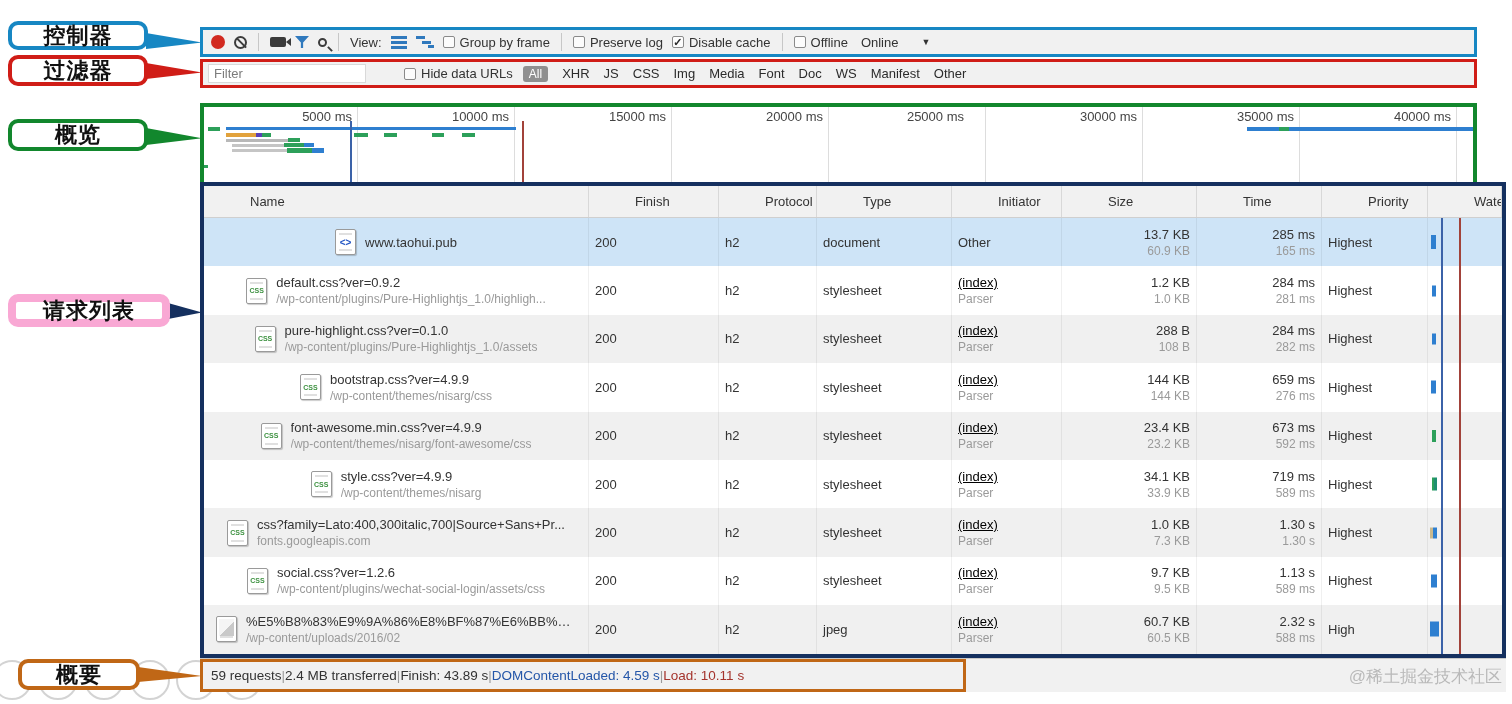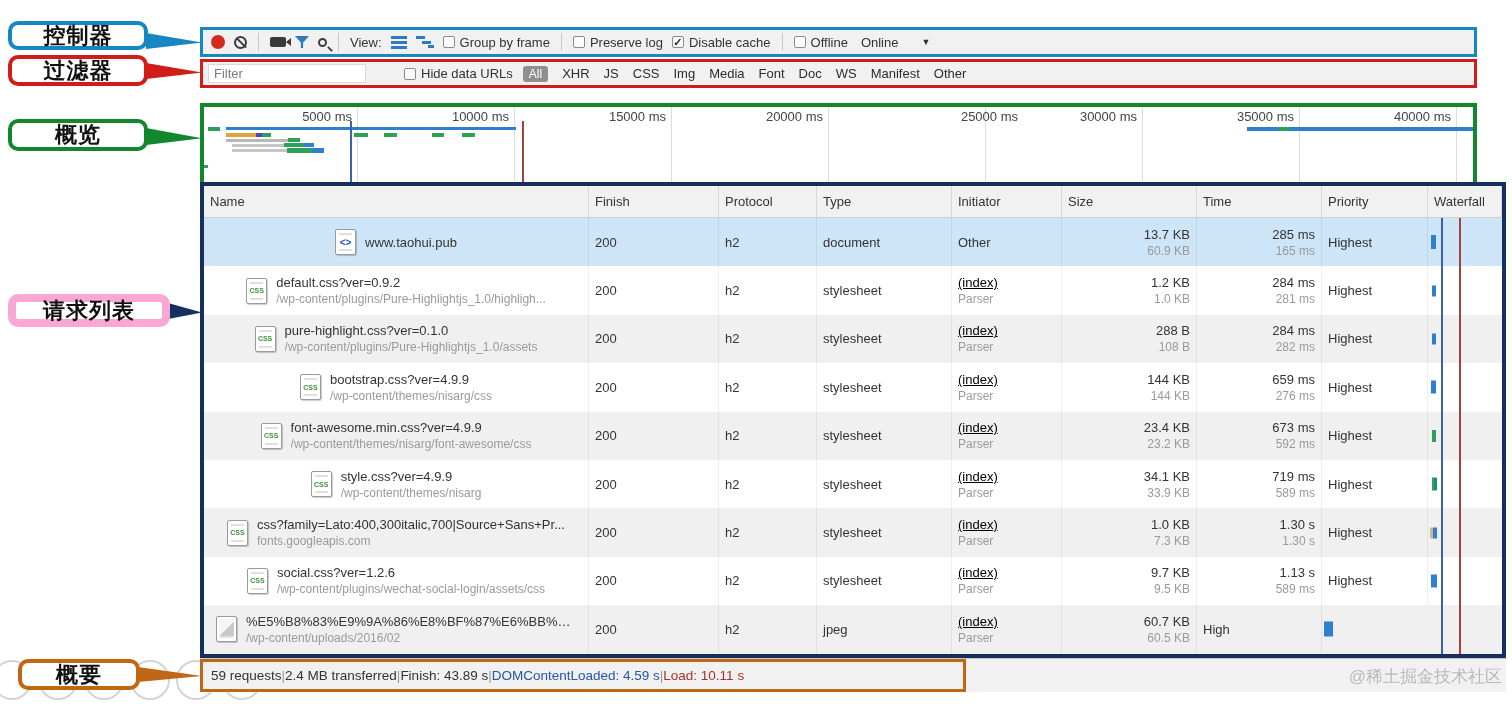--- a/index.html
+++ b/index.html
@@ -65,21 +65,21 @@
            padding-right:5px;white-space:nowrap;}
   .ovbar{position:absolute;}
   .ovline{position:absolute;top:14px;bottom:0;width:2px;}
 
   
   .reqtable{left:200px;top:182px;width:1306px;height:476px;border:4px solid #15305f;
             background:#fff;overflow:hidden;padding:0;}
   .thead,.trow{display:grid;grid-template-columns:385px 130px 98px 135px 110px 135px 125px 106px 1fr;}
   .thead{height:32px;background:#f1f1f1;border-bottom:1px solid #cfcfcf;}
   .th{display:flex;align-items:center;padding:0 6px;font-size:13px;color:#333;
-      border-right:1px solid #d8d8d8;overflow:hidden;white-space:nowrap;}
+      border-right:1px solid #d8d8d8;overflow:hidden;white-space:nowrap;margin-left:40px;}
   .tbody{position:relative;}
   .trow{height:48.4px;background:#fff;}
   .trow.alt{background:#f0f0f0;}
   .trow.selected{background:#cee4f7;}
   .td{padding:4px 6px;font-size:13px;border-right:1px solid rgba(0,0,0,0.06);
       overflow:hidden;display:flex;flex-direction:column;justify-content:center;}
   .td .sub{color:#9a9a9a;font-size:12px;margin-top:2px;}
   .td.num{align-items:flex-end;text-align:right;}
   .namecell{flex-direction:row;align-items:center;gap:9px;}
   .nametxt{overflow:hidden;}
@@ -216,21 +216,21 @@
     <div class="ov-inner" id="ovinner">
         <div class="grid" style="left: 153px;"></div>
         <div class="ticklab" style="left: 153px;">5000 ms</div>
         <div class="grid" style="left: 310px;"></div>
         <div class="ticklab" style="left: 310px;">10000 ms</div>
         <div class="grid" style="left: 467px;"></div>
         <div class="ticklab" style="left: 467px;">15000 ms</div>
         <div class="grid" style="left: 624px;"></div>
         <div class="ticklab" style="left: 624px;">20000 ms</div>
         <div class="grid" style="left: 781px;"></div>
-        <div class="ticklab" style="left: 819px;">25000 ms</div>
+        <div class="ticklab" style="left: 765px;">25000 ms</div>
         <div class="grid" style="left: 938px;"></div>
         <div class="ticklab" style="left: 938px;">30000 ms</div>
         <div class="grid" style="left: 1095px;"></div>
         <div class="ticklab" style="left: 1095px;">35000 ms</div>
         <div class="grid" style="left: 1252px;"></div>
         <div class="ticklab" style="left: 1252px;">40000 ms</div>
         <div class="ovbar" style="left: 4px; top: 20px; width: 12px; height: 4px; background: rgb(45, 160, 90);"></div>
         <div class="ovbar" style="left: 22px; top: 20px; width: 290px; height: 3px; background: rgb(46, 127, 208);"></div>
         <div class="ovbar" style="left: 22px; top: 26px; width: 30px; height: 4px; background: rgb(226, 162, 60);"></div>
         <div class="ovbar" style="left: 52px; top: 26px; width: 6px; height: 4px; background: rgb(90, 63, 181);"></div>
@@ -612,20 +612,24 @@
             <span>jpeg</span>
           </div>
      <div class="td">
        <span class="link">(index)</span>
        <span class="sub">Parser</span>
      </div>
      <div class="td num">
        <span>60.7 KB</span>
             <span class="sub">60.5 KB</span>
      </div>
+     <div class="td num">
+       <span>2.32 s</span>
+            <span class="sub">588 ms</span>
+     </div>
      <div class="td">
             <span>High</span>
           </div>
      <div class="td wfcell">
        <span class="wfbar" style="left:2px;height:15px;">
          <i style="width:9px;background:#2e7fd0;"></i>
        </span>
      </div>
         </div>
         <div class="vline" style="left: 1237px; background: rgb(59, 98, 168);"></div>

